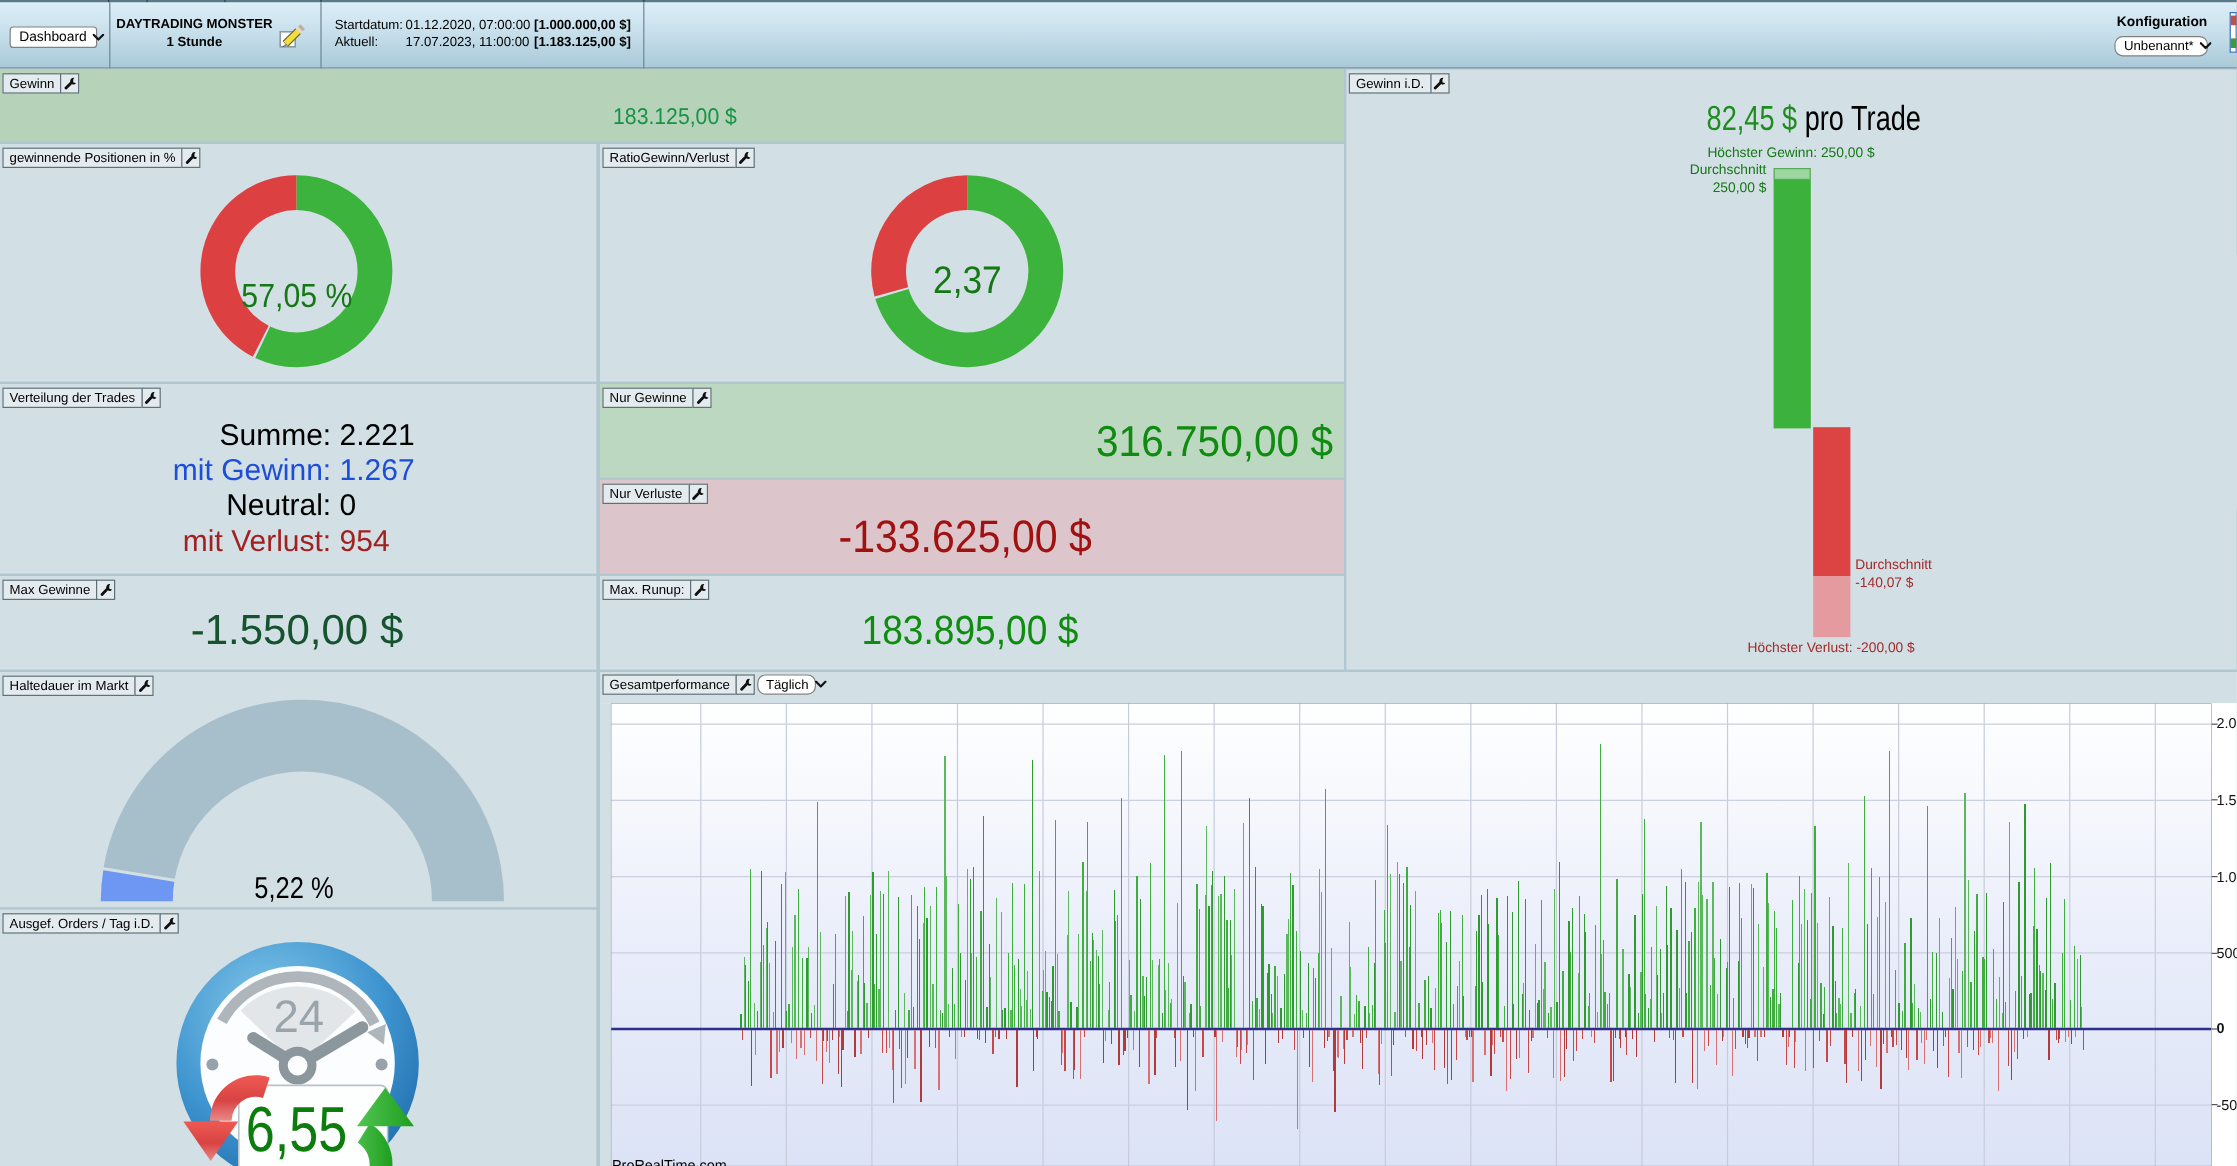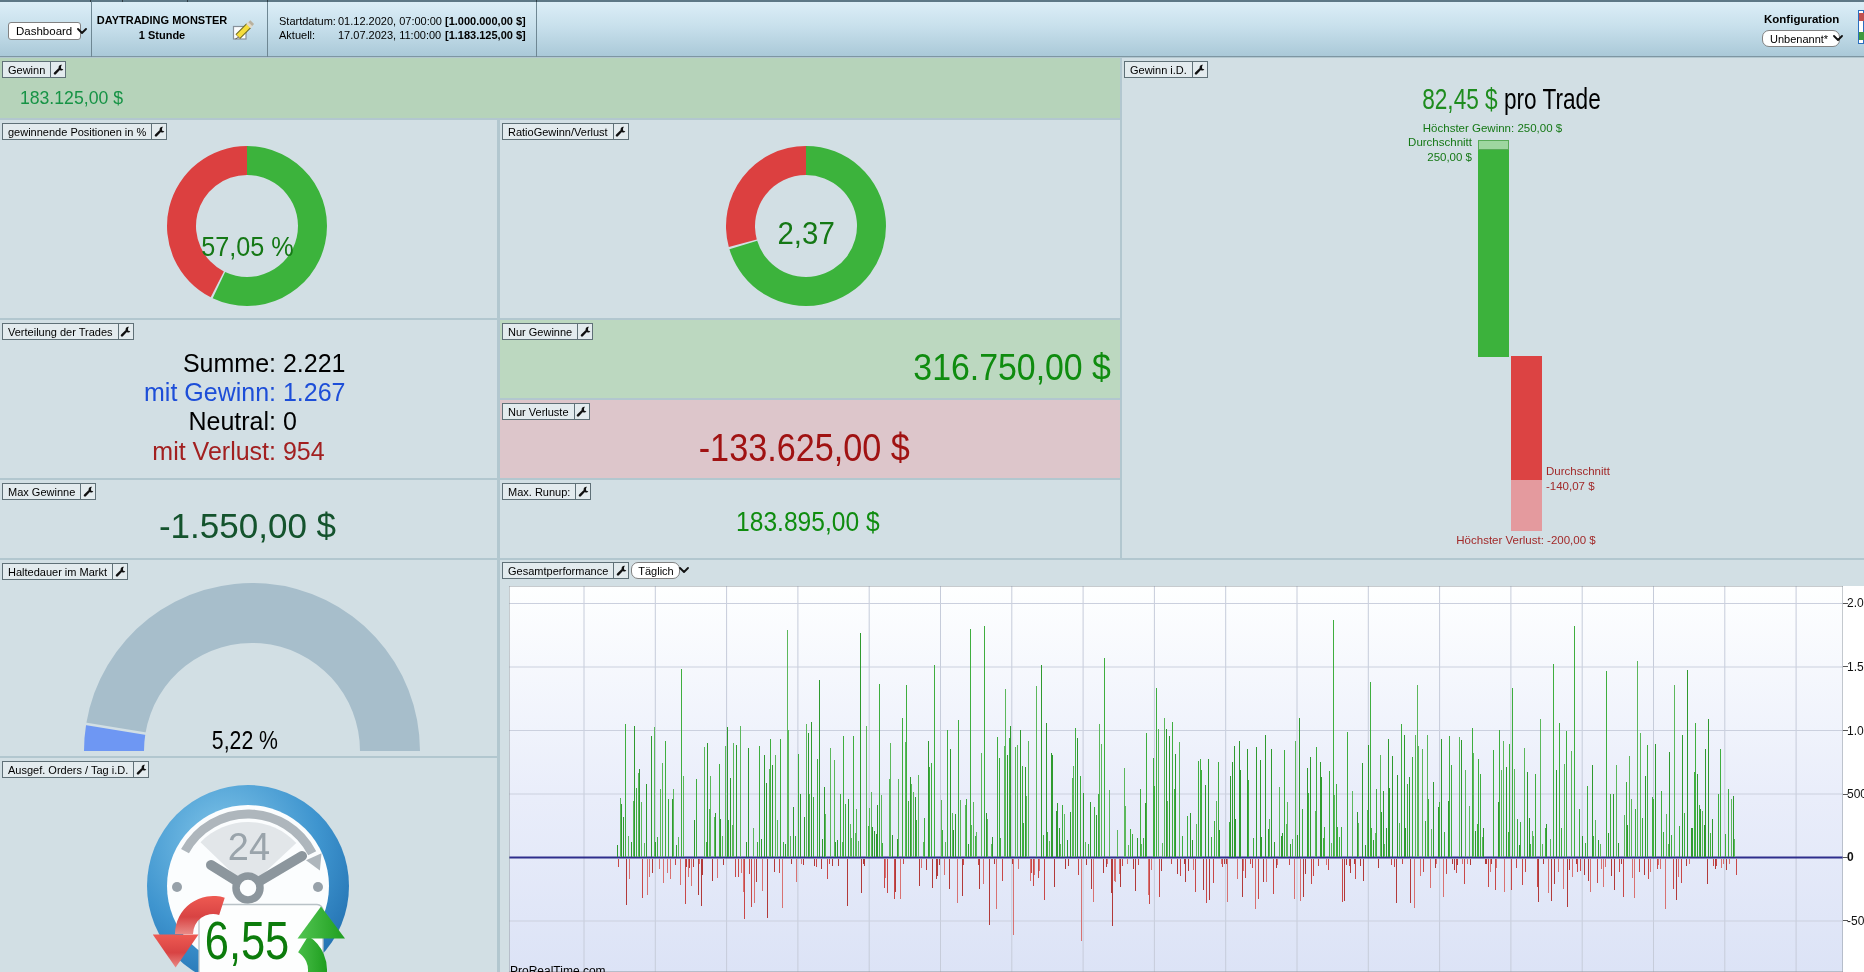--- a/index.html
+++ b/index.html
@@ -53,21 +53,21 @@
 <div class="panel" style="left:0;top:58px;width:1120px;height:60px;background:#b6d3ba"></div>
 <div style="position:absolute;left:2px;top:61px;display:flex;z-index:5">
     <div class="tab">Gewinn</div>
     <div class="tabw">
       <svg width="11" height="11" viewBox="0 0 11 11" style="display:block;margin:1.5px auto 0">
         <path d="M2.0,9.4 L5.8,5.5" stroke="#101010" stroke-width="2.4" stroke-linecap="round"></path>
         <path d="M8.9,0.8 a2.8,2.8 0 1,0 1.5,4.6 l-2.4,-0.9 0.1,-2.3 z" fill="#101010"></path>
       </svg>
     </div>
   </div>
-<div style="position:absolute;left:16px;top:87px;width:1118px;text-align:left;font-size:19px;color:#169345"><span style="display:inline-block;transform:scaleX(0.93)">183.125,00&nbsp;$</span></div>
+<div style="position:absolute;left:3px;top:87px;width:1118px;text-align:center;font-size:19px;color:#169345"><span style="display:inline-block;transform:scaleX(0.93)">183.125,00&nbsp;$</span></div>
 
 <div class="panel" style="left:0;top:120px;width:497px;height:198px"></div>
 <div style="position:absolute;left:2px;top:123px;display:flex;z-index:5">
     <div class="tab">gewinnende Positionen in %</div>
     <div class="tabw">
       <svg width="11" height="11" viewBox="0 0 11 11" style="display:block;margin:1.5px auto 0">
         <path d="M2.0,9.4 L5.8,5.5" stroke="#101010" stroke-width="2.4" stroke-linecap="round"></path>
         <path d="M8.9,0.8 a2.8,2.8 0 1,0 1.5,4.6 l-2.4,-0.9 0.1,-2.3 z" fill="#101010"></path>
       </svg>
     </div>
@@ -152,21 +152,21 @@
 <div class="panel" style="left:500px;top:480px;width:620px;height:78px"></div>
 <div style="position:absolute;left:502px;top:483px;display:flex;z-index:5">
     <div class="tab">Max. Runup:</div>
     <div class="tabw">
       <svg width="11" height="11" viewBox="0 0 11 11" style="display:block;margin:1.5px auto 0">
         <path d="M2.0,9.4 L5.8,5.5" stroke="#101010" stroke-width="2.4" stroke-linecap="round"></path>
         <path d="M8.9,0.8 a2.8,2.8 0 1,0 1.5,4.6 l-2.4,-0.9 0.1,-2.3 z" fill="#101010"></path>
       </svg>
     </div>
   </div>
-<div style="position:absolute;left:498px;top:507px;width:620px;text-align:center;font-size:27px;color:#0f8c0f"><span style="display:inline-block;transform:scaleX(0.91)">183.895,00&nbsp;$</span></div>
+<div style="position:absolute;left:498px;top:507px;width:620px;text-align:center;font-size:34px;color:#0f8c0f"><span style="display:inline-block;transform:scaleX(0.91)">183.895,00&nbsp;$</span></div>
 
 <div class="panel" style="left:1122px;top:58px;width:742px;height:500px"></div>
 <div style="position:absolute;left:1124px;top:61px;display:flex;z-index:5">
     <div class="tab">Gewinn i.D.</div>
     <div class="tabw">
       <svg width="11" height="11" viewBox="0 0 11 11" style="display:block;margin:1.5px auto 0">
         <path d="M2.0,9.4 L5.8,5.5" stroke="#101010" stroke-width="2.4" stroke-linecap="round"></path>
         <path d="M8.9,0.8 a2.8,2.8 0 1,0 1.5,4.6 l-2.4,-0.9 0.1,-2.3 z" fill="#101010"></path>
       </svg>
     </div>

